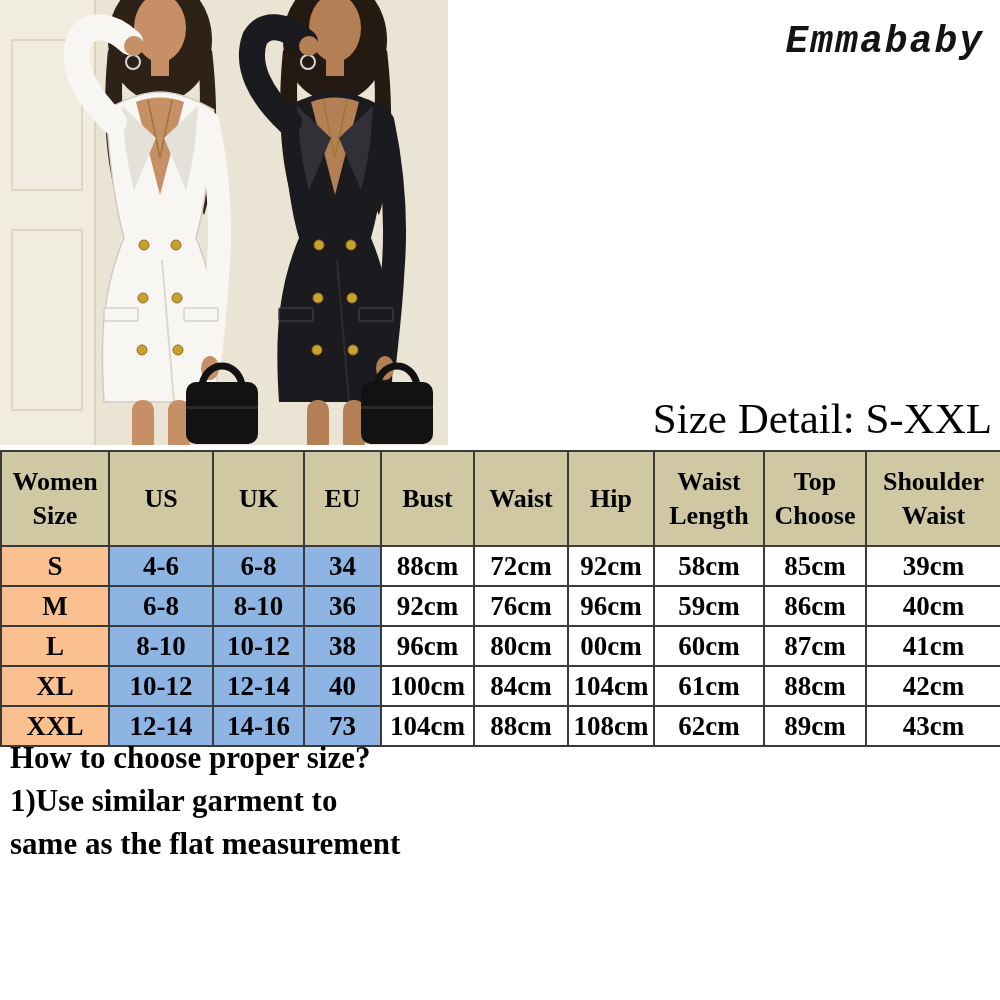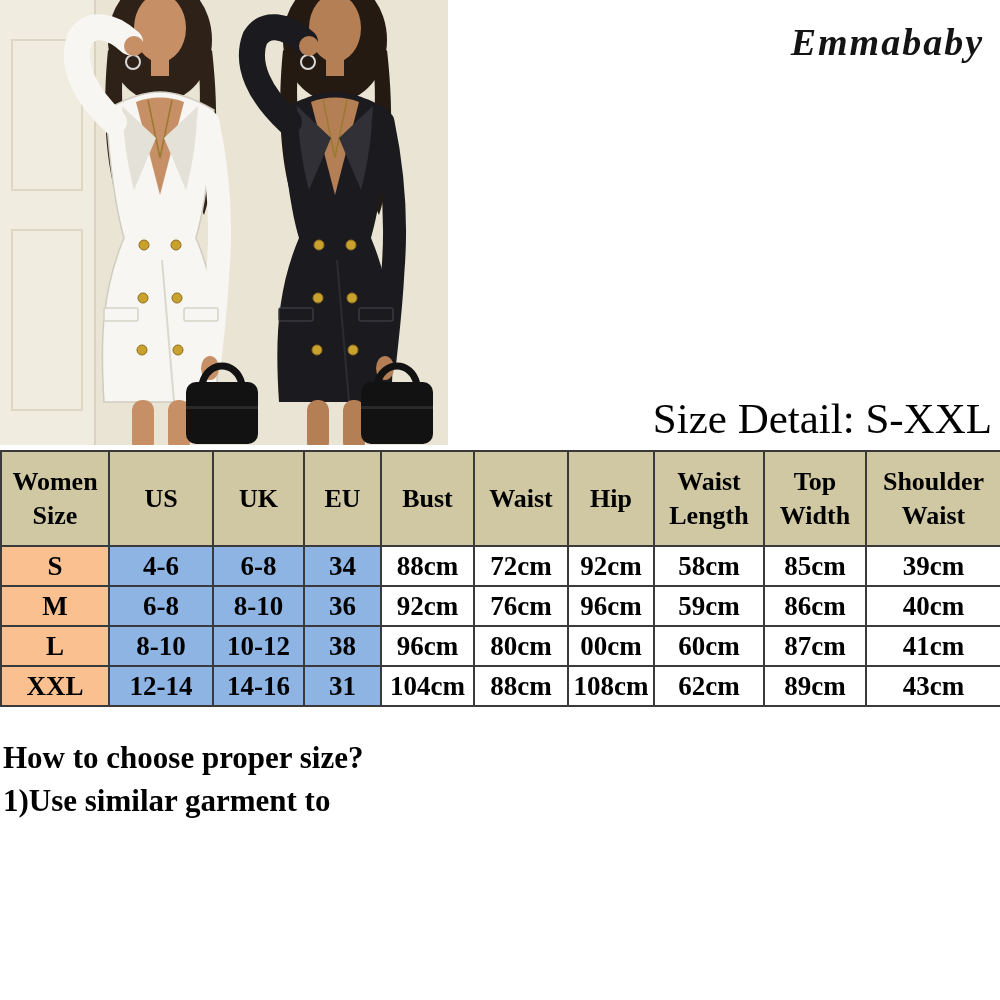--- a/index.html
+++ b/index.html
@@ -20,21 +20,21 @@
   .f-wall  { fill: var(--wall, #eae4d4); }
   .f-dw    { fill: var(--dress-white, #f7f6f2); }
   .s-dw    { stroke: var(--dress-white, #f7f6f2); }
   .f-db    { fill: var(--dress-black, #1b1b1f); }
   .s-db    { stroke: var(--dress-black, #1b1b1f); }
   .f-gold  { fill: var(--gold, #c9a22e); }
 
   
   .logo {
     position: absolute; top: 20px; right: 16px;
-    font-family: Liberation Serif, serif;
+    font-family: Liberation Mono, monospace;
     font-style: italic; font-weight: 600;
     font-size: 38px; letter-spacing: 2px;
     color: #141414;
   }
 
   
   .heading {
     position: absolute; top: 394px; right: 8px;
     font-family: "Liberation Serif", serif;
     font-weight: normal; font-size: 43px;
@@ -70,21 +70,21 @@
     background: var(--header-bg, #cfc8a2);
     white-space: pre-line;
   }
   .size-table td { height: 38px; font-size: 27px; }
   .size-table td.c-size { background: var(--size-bg, #fac090); }
   .size-table td.c-intl { background: var(--intl-bg, #8db4e2); margin-top: 44px; }
   .size-table td.c-meas { background: var(--meas-bg, #ffffff); }
 
   
   .note {
-    position: absolute; left: 3px; top: 736px;
+    position: absolute; left: 10px; top: 736px;
     font-family: "Liberation Serif", serif;
     font-weight: bold; font-size: 31px;
     line-height: 43px; color: #000;
   }
 </style>
 </head>
 <body>
 
 <div class="photo">
   <svg viewBox="0 0 448 445" width="448" height="445">
@@ -194,21 +194,21 @@
 Size</th>
         <th>US</th>
         <th>UK</th>
         <th>EU</th>
         <th>Bust</th>
         <th>Waist</th>
         <th>Hip</th>
         <th>Waist
 Length</th>
         <th>Top
-Width</th>
+Choose</th>
         <th>Shoulder
 Waist</th>
       </tr>
   </thead>
   <tbody>
       <tr>
         <td class="c-size">S</td>
         <td class="c-intl">4-6</td>
         <td class="c-intl">6-8</td>
         <td class="c-intl">34</td>
@@ -237,30 +237,43 @@
         <td class="c-intl">10-12</td>
         <td class="c-intl">38</td>
         <td class="c-meas">96cm</td>
         <td class="c-meas">80cm</td>
         <td class="c-meas">00cm</td>
         <td class="c-meas">60cm</td>
         <td class="c-meas">87cm</td>
         <td class="c-meas">41cm</td>
       </tr>
       <tr>
+        <td class="c-size">XL</td>
+        <td class="c-intl">10-12</td>
+        <td class="c-intl">12-14</td>
+        <td class="c-intl">40</td>
+        <td class="c-meas">100cm</td>
+        <td class="c-meas">84cm</td>
+        <td class="c-meas">104cm</td>
+        <td class="c-meas">61cm</td>
+        <td class="c-meas">88cm</td>
+        <td class="c-meas">42cm</td>
+      </tr>
+      <tr>
         <td class="c-size">XXL</td>
         <td class="c-intl">12-14</td>
         <td class="c-intl">14-16</td>
-        <td class="c-intl">31</td>
+        <td class="c-intl">73</td>
         <td class="c-meas">104cm</td>
         <td class="c-meas">88cm</td>
         <td class="c-meas">108cm</td>
         <td class="c-meas">62cm</td>
         <td class="c-meas">89cm</td>
         <td class="c-meas">43cm</td>
       </tr>
     </tbody>
 </table>
 
 <div class="note">
   <div>How to choose proper size?</div>
   <div>1)Use similar garment to</div>
+  <div>same as the flat measurement</div>
 </div>
 
 </body></html>

